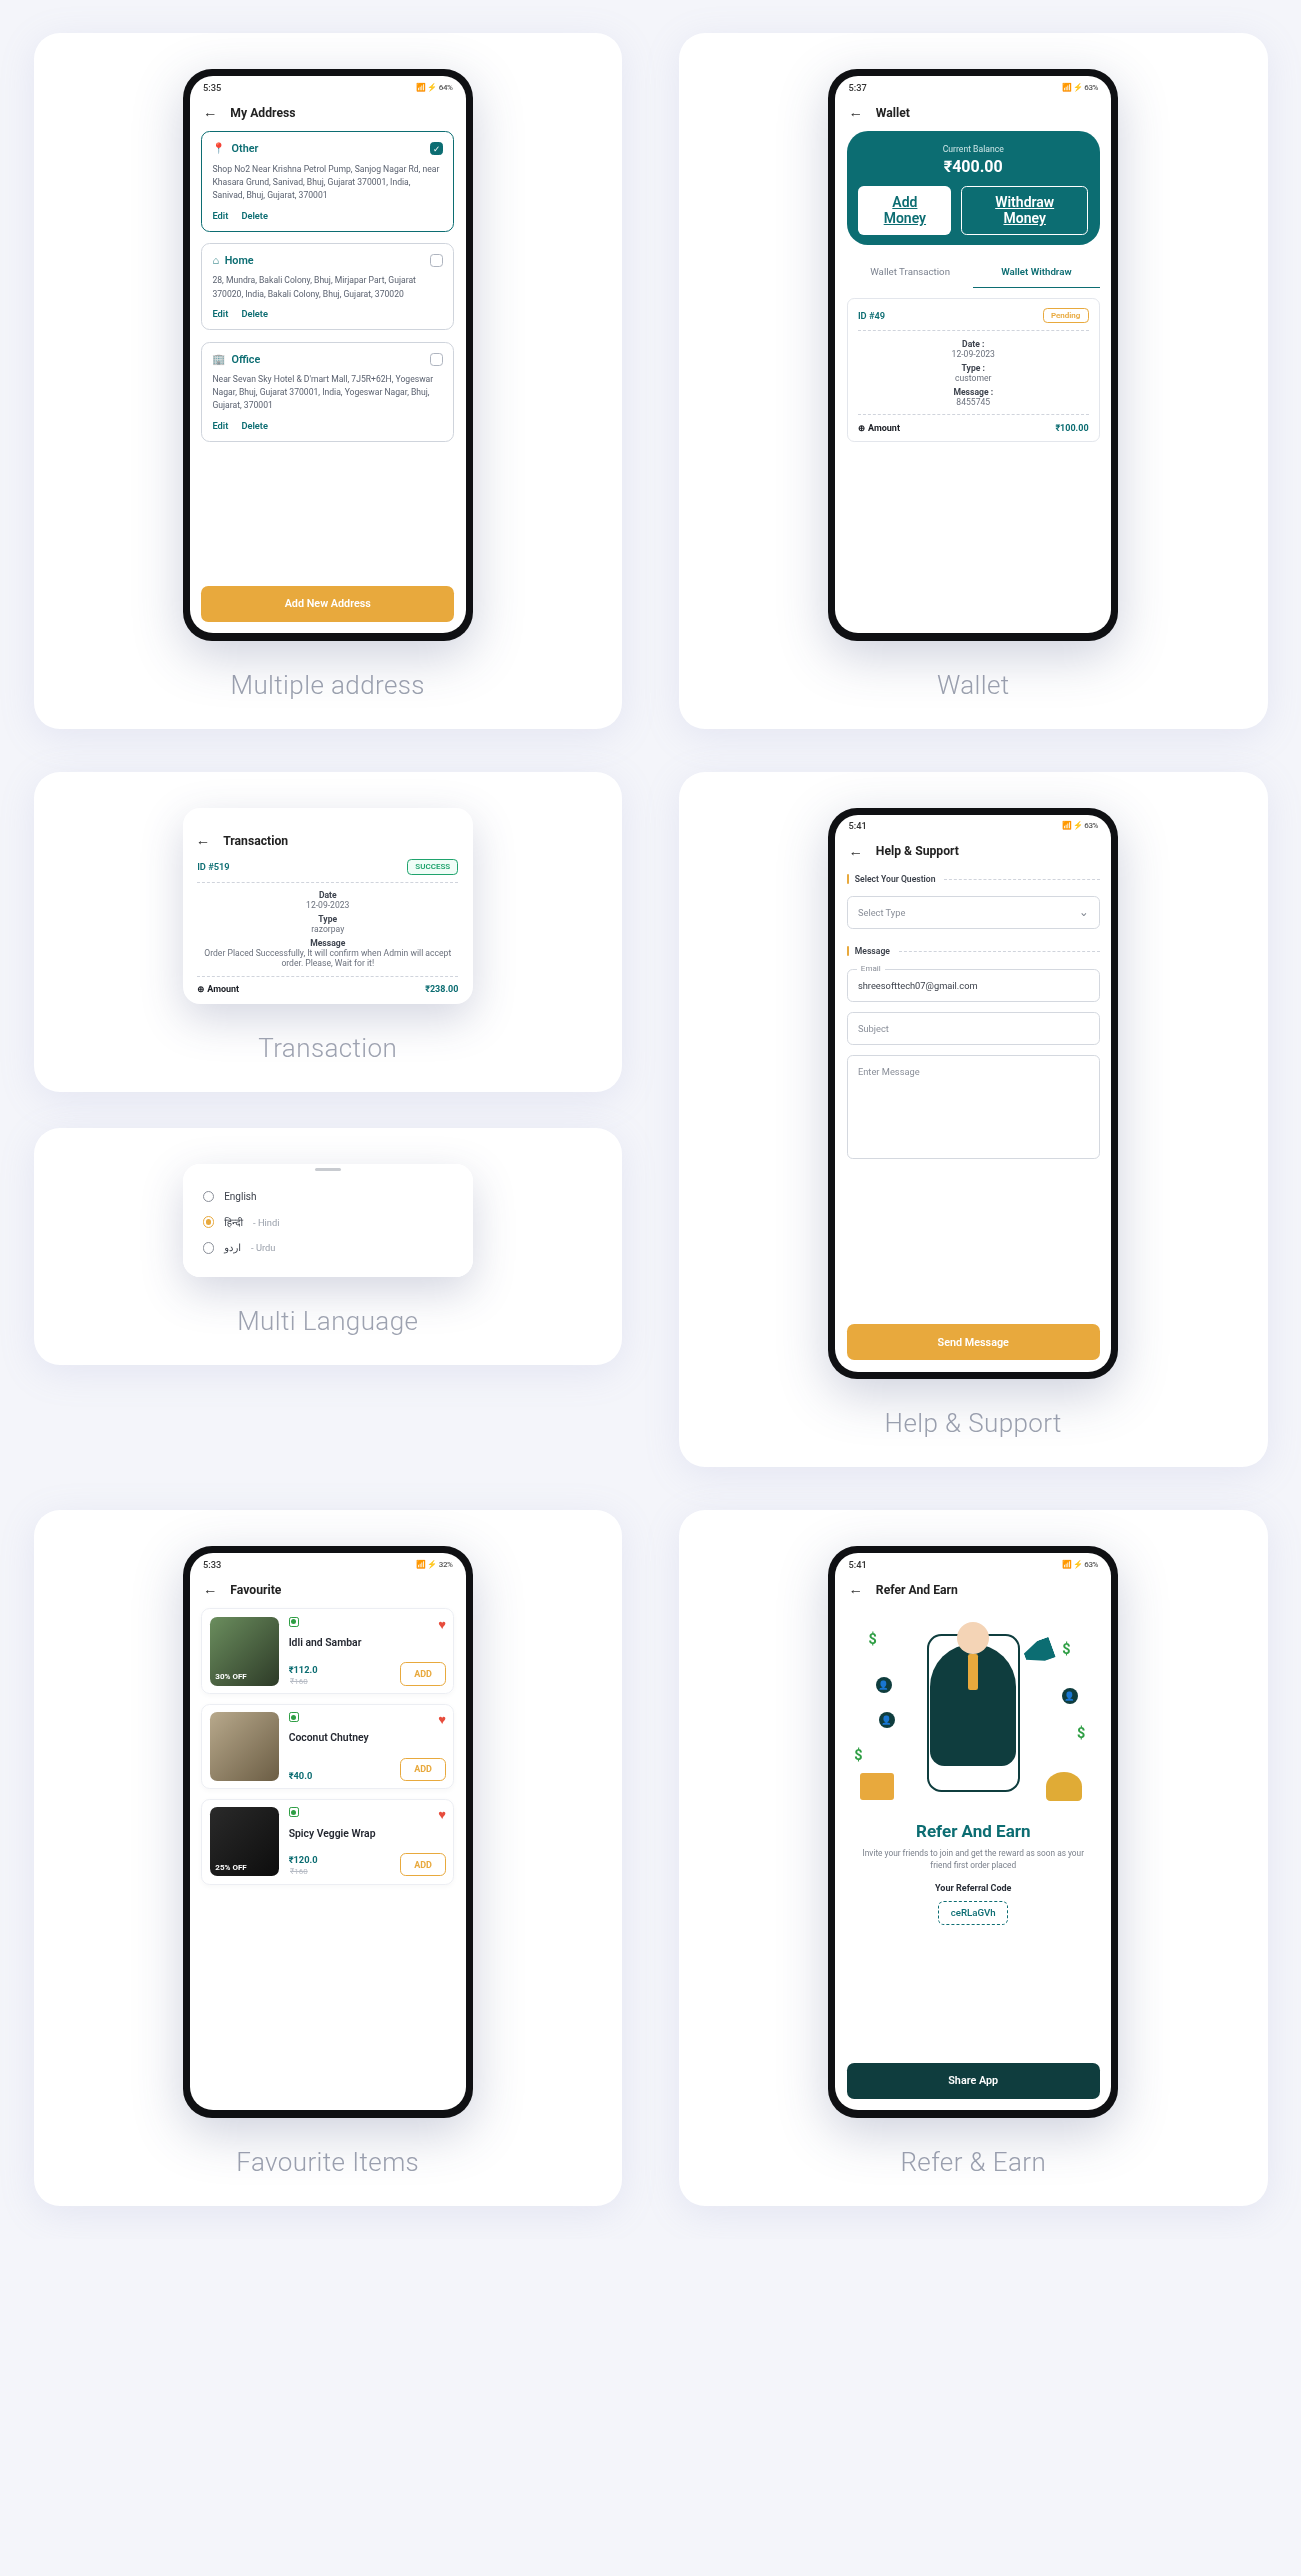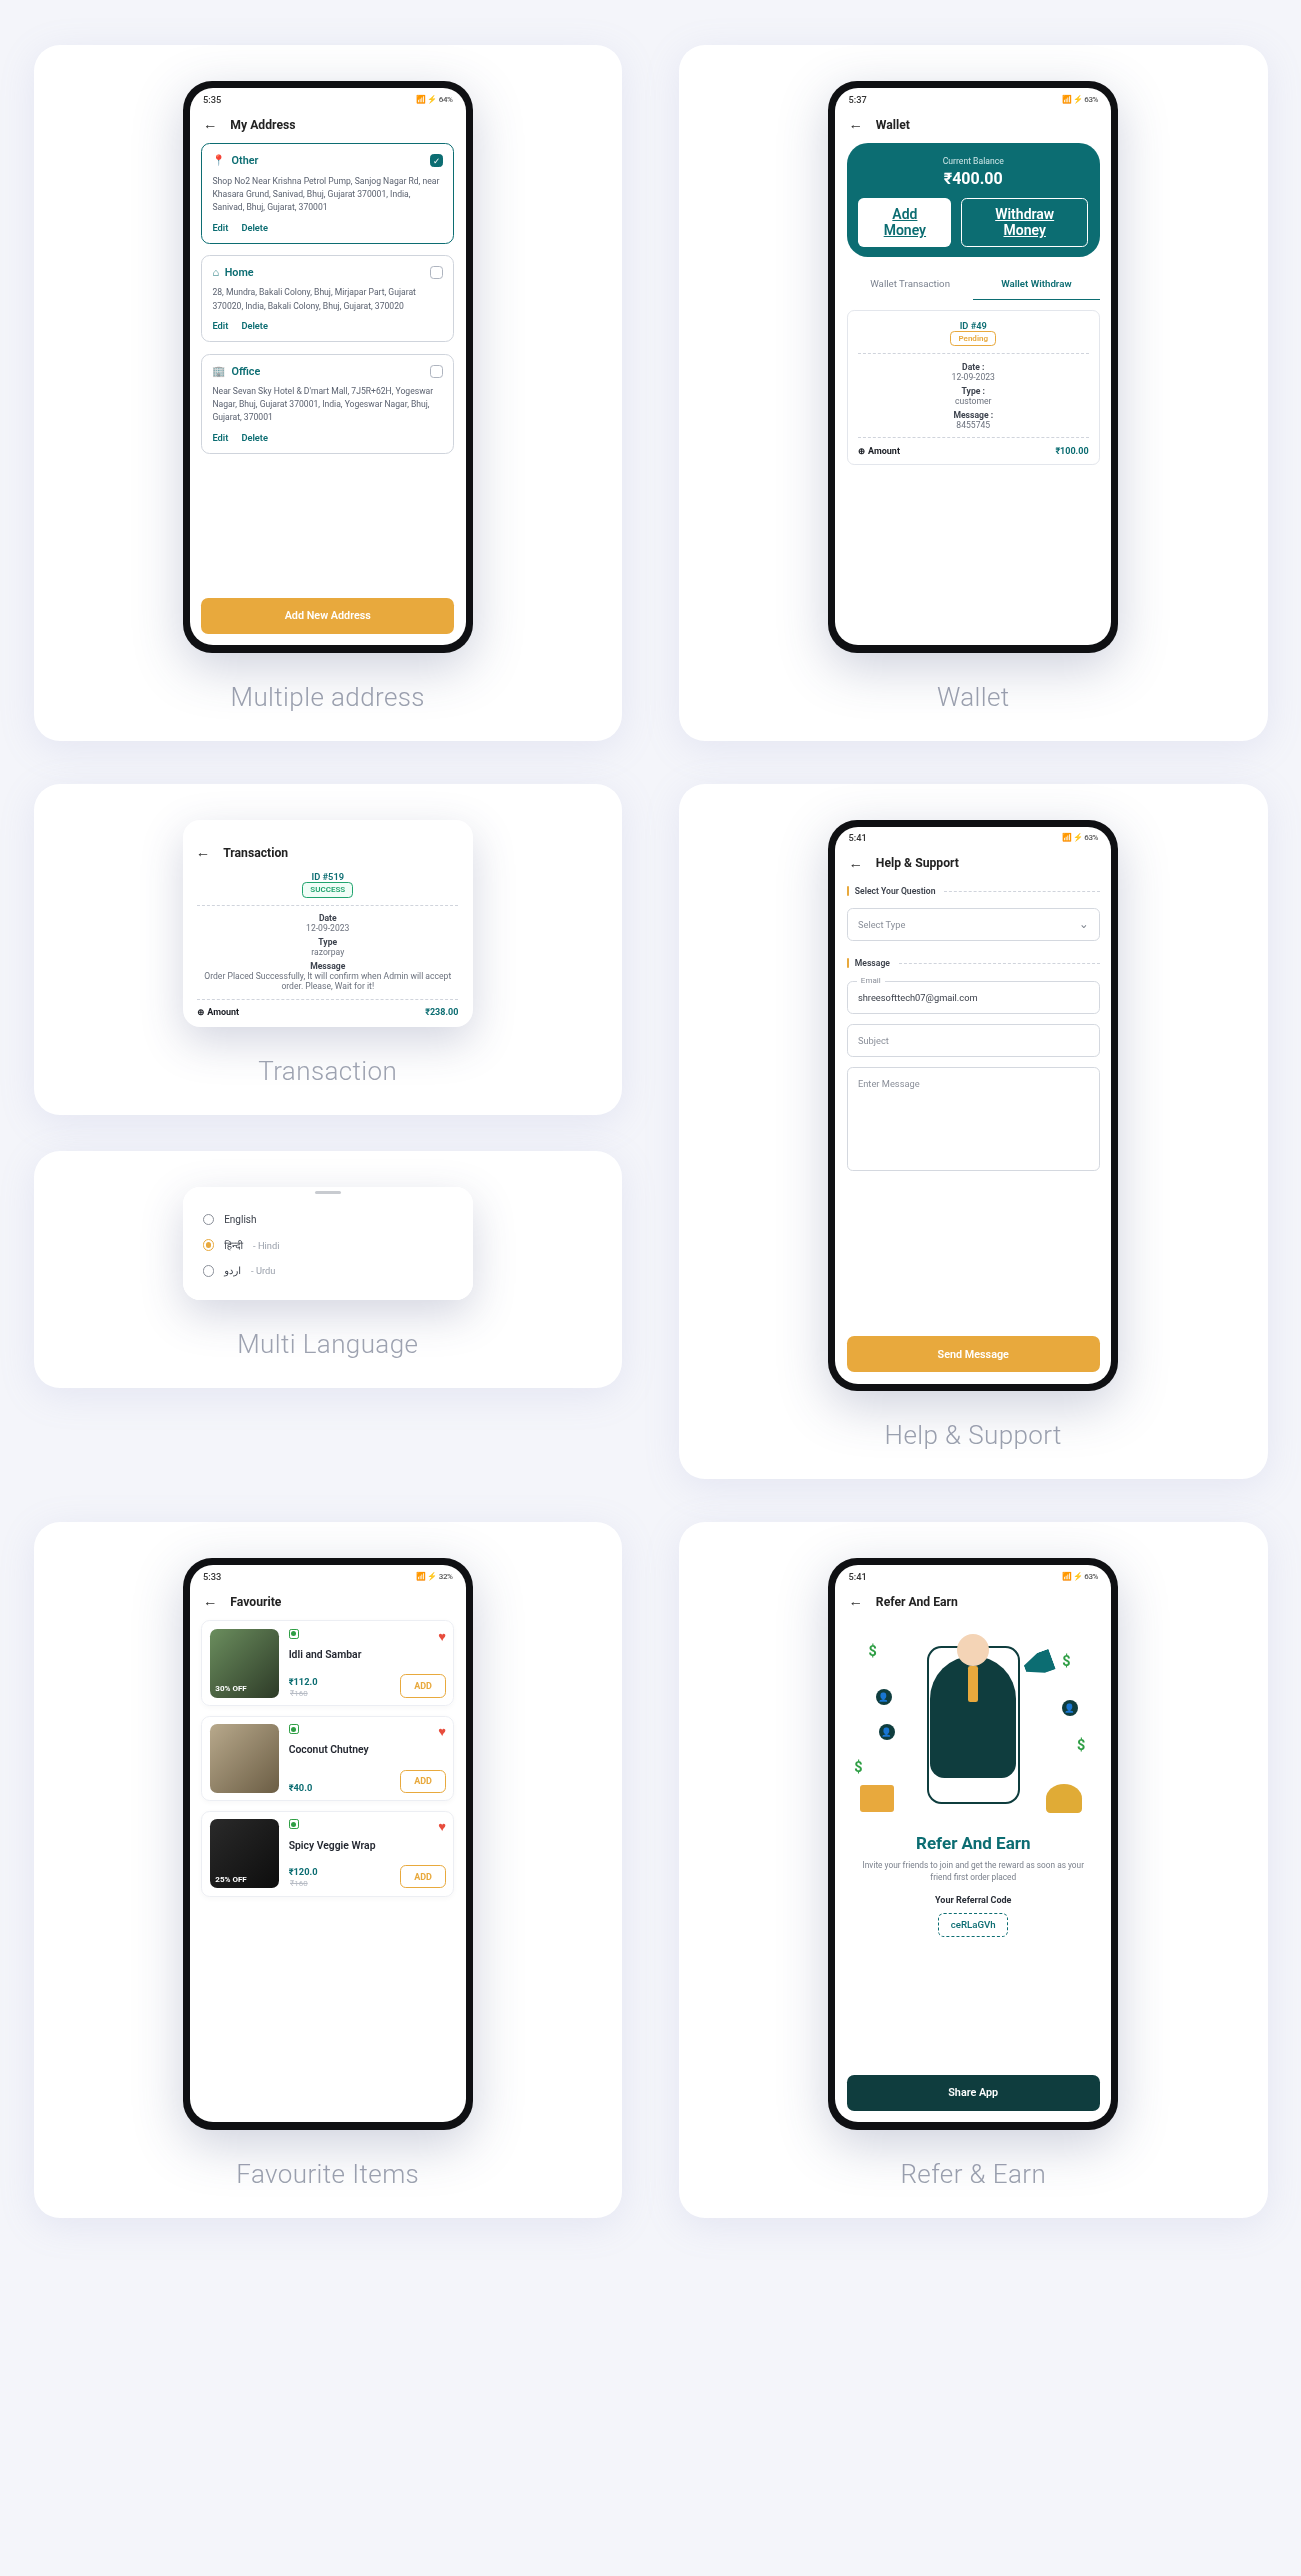--- a/index.html
+++ b/index.html
@@ -1,17 +1,17 @@
 <!DOCTYPE html>
 <html style="font-size:11.5px"><head>
 <meta charset="utf-8">
 <style>
   * { margin:0; padding:0; box-sizing:border-box; font-family: -apple-system, BlinkMacSystemFont, "Segoe UI", Roboto, sans-serif; }
   body { background:#f4f5fa; padding:29px 14.4px; }
-  .grid { display:grid; grid-template-columns:1fr 1fr; gap:43px 57px; max-width:1234px; margin:16px auto; }
+  .grid { display:grid; grid-template-columns:1fr 1fr; gap:43px 57px; max-width:1234px; margin:4px auto; }
   .panel { background:#fff; border-radius:26px; padding:36px 29px 29px; box-shadow:0 7.2px 36px rgba(140,150,200,.15); display:flex; flex-direction:column; align-items:center; }
   .caption { color:#9da2b0; font-size:26px; font-weight:300; margin-top:29px; letter-spacing:0.4px; }
   .phone { width:290px; background:#0f1013; border-radius:29px; padding:7.2px; box-shadow:0 14.4px 50px rgba(60,70,120,.25); position:relative; }
   .screen { background:#fff; border-radius:23px; overflow:hidden; display:flex; flex-direction:column; }
   .statusbar { display:flex; justify-content:space-between; align-items:center; padding:5.7px 13px 2.9px; font-size:9.3px; font-weight:500; color:#333; }
   .statusbar .icons { font-size:8px; color:#555; letter-spacing:-0.4px; }
   .appbar { display:flex; align-items:center; gap:13px; padding:8.6px 13px 10px; }
   .appbar .back { font-size:14.4px; font-weight:600; color:#333; cursor:pointer; }
   .appbar .title { font-size:12.2px; font-weight:700; color:#222; }
   .screen-body { flex:1; padding:0 11.5px 11.5px; min-height:502px; display:flex; flex-direction:column; }
@@ -38,21 +38,21 @@
   .wallet-card .lbl { color:#cfe7e8; font-size:8.6px; }
   .wallet-card .bal { color:#fff; font-size:16px; font-weight:700; margin:2.9px 0 10px; }
   .wallet-card .btns { display:flex; gap:10px; justify-content:center; }
   .wallet-card .wb { border-radius:5.7px; padding:7.2px 13px; font-size:14px; font-weight:600; cursor:pointer;text-decoration:underline; }
   .wb.white { background:#fff; color:#0c6d72; border:none; }
   .wb.outline { background:transparent; color:#fff; border:0.7px solid #fff; }
   .tabs { display:flex; }
   .tabs .tab { flex:1; text-align:center; padding:8.6px 0 10px; font-size:9.7px; color:#7c8390; cursor:pointer; }
   .tabs .tab.active { color:#0c6d72; font-weight:600; border-bottom:1.8px solid #0c6d72; }
   .wd-card { border:0.7px solid #e3e6ec; border-radius:7.2px; padding:8.6px 10px; margin-top:10px; }
-  .wd-row { display:flex; justify-content:space-between; align-items:center;flex-direction:column; }
+  .wd-row { display:flex; justify-content:space-between; align-items:center; }
   .wd-row .id { color:#0c6d72; font-weight:600; font-size:9.3px; }
   .badge { border:0.7px solid #e8a93d; color:#e8a93d; border-radius:4.3px; padding:2.2px 7.2px; font-size:8px; font-weight:600; }
   .badge.success { border-color:#1fa36d; color:#1fa36d; background:#f0fdf7; }
   .dashed { border-top:1.1px dashed #d0d4dc; margin:7.2px 0; }
   .kv { font-size:8.6px; color:#3d434e; margin:4.3px 0;text-align:center; }
   .kv .k { font-weight:700; }
   .kv .v { color:#6b717d; }
   .wd-foot { display:flex; justify-content:space-between; font-size:9px; font-weight:700; color:#1a1d24; }
   .wd-foot .v { color:#0c6d72; }
   .sym { font-size:8.6px; margin-right:2.9px; }

